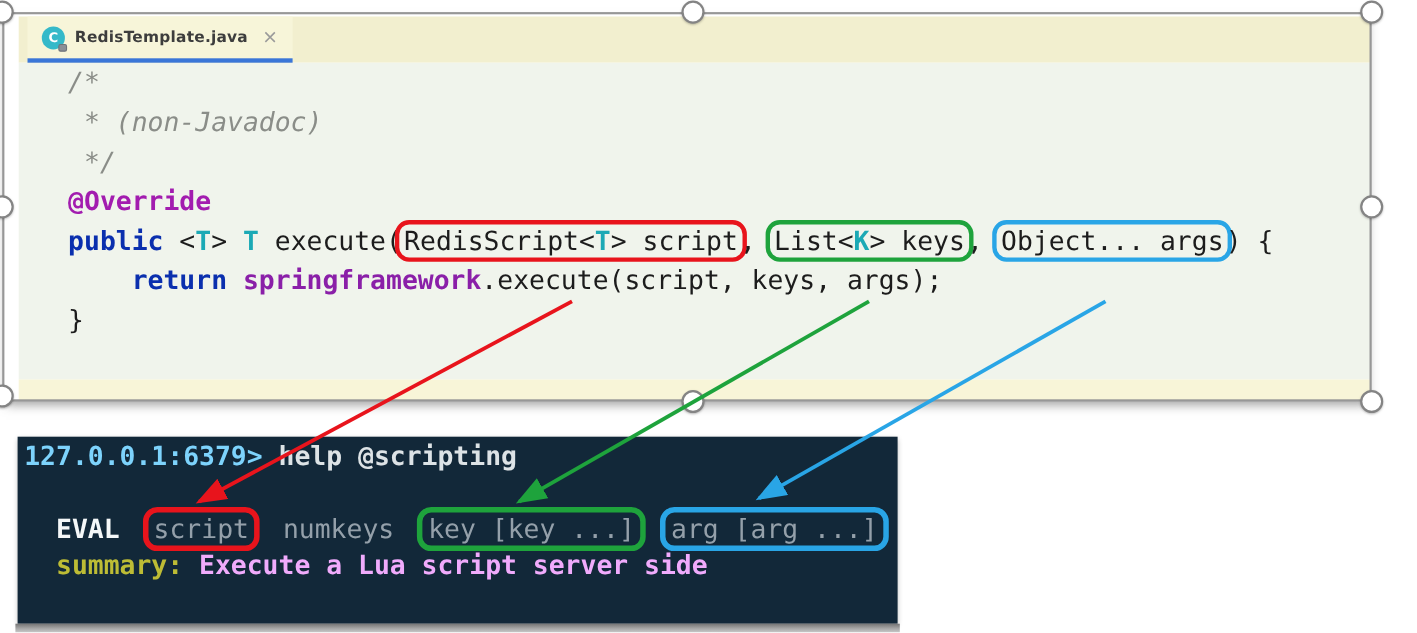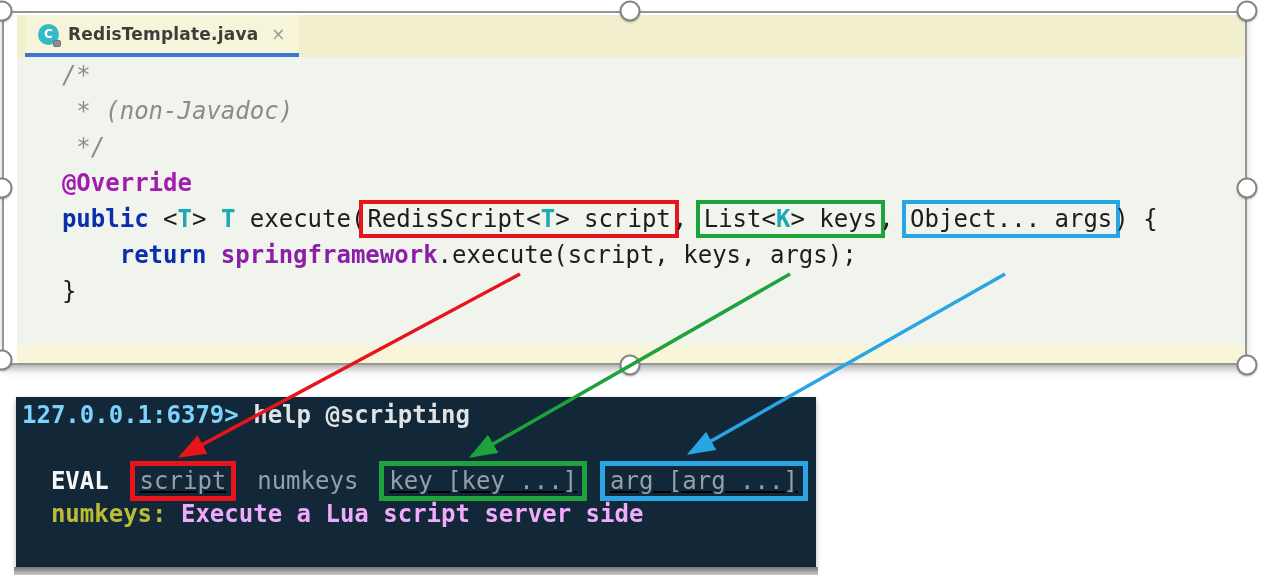--- a/index.html
+++ b/index.html
@@ -19,21 +19,21 @@
                 background:#ffffff; padding:3px 0 0 14px; overflow:hidden; z-index:2;
                 box-shadow:0 6px 9px -2px rgba(70,70,70,.5); }
   .tabbar { height:42px; background:#f2efcf; display:flex; align-items:stretch; }
   .tab { margin-left:8px; background:#f7f5d9; border-bottom:4px solid #3a76d8;
          display:flex; align-items:center; gap:9px; padding:0 13px; cursor:default; }
   .classicon { position:relative; width:21px; height:21px; border-radius:50%;
                background:#35b9c9; color:#fff; font-size:12px; font-weight:700;
                display:flex; align-items:center; justify-content:center; }
   .lockdot { position:absolute; right:-2px; bottom:-2px; width:8px; height:7px;
              background:#8a8f96; border-radius:2px; border:1px solid #6e737a; }
-  .tablabel { font-size:17px; font-weight:700; color:#3d3d3d; letter-spacing:.2px; }
+  .tablabel { font-size:14px; font-weight:700; color:#3d3d3d; letter-spacing:.2px; }
   .tabclose { font-size:17px; color:#9a9a9a; font-weight:400; padding-left:4px; cursor:pointer; }
 
   .codearea { background:#f0f4ec; height:288px; overflow:hidden; padding-left:16px;
               font-family:"DejaVu Sans Mono", monospace; font-size:24px; }
   .codeline { height:36px; line-height:36px; white-space:pre; }
   .bottomstrip { background:#f8f5d8; height:19px; }
 
   .tok-comment    { color:#8a8d88; font-style:italic; }
   .tok-annotation { color:#a21caf; font-weight:700; }
   .tok-keyword    { color:#0a2fae; font-weight:700; }
@@ -52,23 +52,23 @@
                  z-index:2; }
 
   .tok-prompt  { color:#7dd3fc; font-weight:700; }
   .tok-cmdtext { color:#dde3e6; font-weight:700; }
   .tok-cmdname { color:#f4f7f8; font-weight:700; }
   .tok-arg     { color:#94a0aa; font-weight:400; }
   .tok-label   { color:#bdbc35; font-weight:700; }
   .tok-value   { color:#f0abfc; font-weight:700; }
 
   
-  .hlbox { display:inline; border-style:solid; }
+  .hlbox { display:inline; border-style:solid;border-radius:13px; }
   .codearea .hlbox { border-width:4px; padding:1px 4px; margin:0 -6px; }
-  .terminal .hlbox { border-width:5px; padding:1px 5px; margin:0 -8px;text-decoration:underline; }
+  .terminal .hlbox { border-width:5px; padding:1px 5px; margin:0 -8px; }
   .hlbox-red   { border-color:#e8141c; }
   .hlbox-green { border-color:#1ea33c; }
   .hlbox-blue  { border-color:#29a5e6; }
 
   .arrows { position:absolute; left:0; top:0; z-index:8; pointer-events:none; }
 </style>
 </head>
 <body>
 
 <div class="stage">
@@ -90,21 +90,21 @@
         <div class="codeline"><span class="tok-plain">      </span><span class="tok-keyword">return</span><span class="tok-plain"> </span><span class="tok-field">springframework</span><span class="tok-plain">.execute(script, keys, args);</span></div>
         <div class="codeline"><span class="tok-plain">  }</span></div>
       </div>
     <div class="bottomstrip"></div>
   </div>
 
   <div class="terminal">
       <div class="termline"><span class="tok-prompt">127.0.0.1:6379&gt;</span><span class="tok-cmdtext"> help @scripting</span></div>
       <div class="termline"><span class="tok-plain"> </span></div>
       <div class="termline"><span class="tok-cmdtext">  </span><span class="tok-cmdname">EVAL</span><span class="tok-cmdtext">  </span><span class="hlbox hlbox-red"><span class="tok-arg">script</span></span><span class="tok-cmdtext">  </span><span class="tok-arg">numkeys</span><span class="tok-cmdtext">  </span><span class="hlbox hlbox-green"><span class="tok-arg">key [key ...]</span></span><span class="tok-cmdtext">  </span><span class="hlbox hlbox-blue"><span class="tok-arg">arg [arg ...]</span></span></div>
-      <div class="termline"><span class="tok-plain">  </span><span class="tok-label">numkeys:</span><span class="tok-value"> Execute a Lua script server side</span></div>
+      <div class="termline"><span class="tok-plain">  </span><span class="tok-label">summary:</span><span class="tok-value"> Execute a Lua script server side</span></div>
     </div>
   <div class="term-bottom"></div>
 
   <div class="sel-rect"></div>
   <div class="handle" style="left:2px;top:11px"></div>
   <div class="handle" style="left:630px;top:11px"></div>
   <div class="handle" style="left:1247px;top:11px"></div>
   <div class="handle" style="left:2px;top:188px"></div>
   <div class="handle" style="left:1247px;top:188px"></div>
   <div class="handle" style="left:2px;top:360px"></div>

